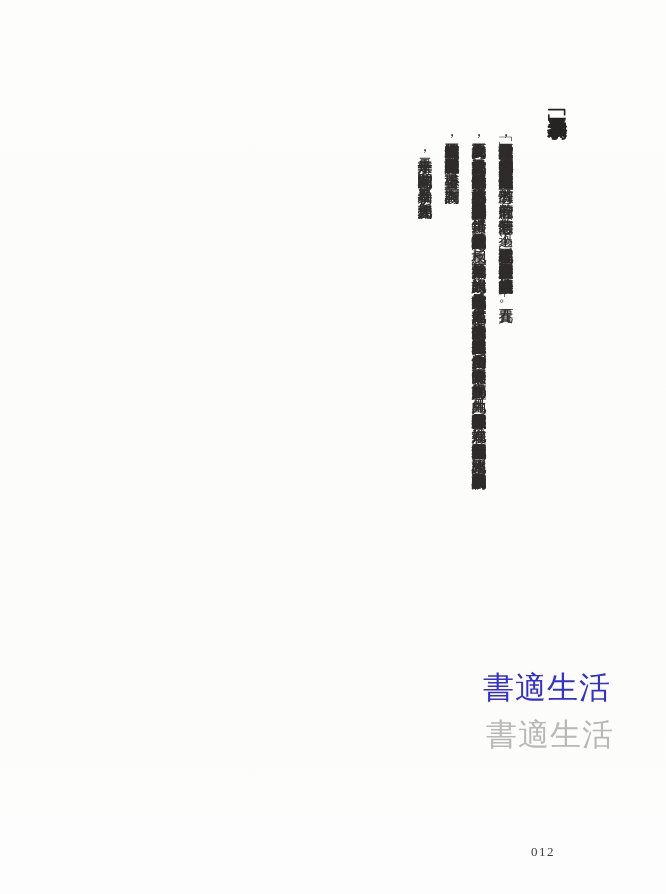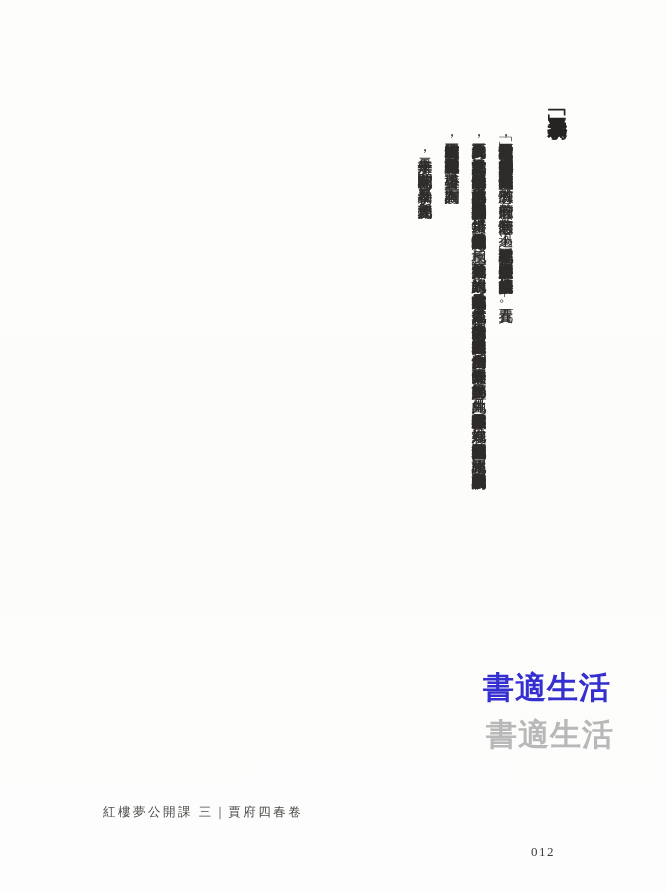--- a/index.html
+++ b/index.html
@@ -45,21 +45,21 @@
   }
   .poem {
     margin: 0;
     margin-block-start: 37px;
     text-indent: 3em !important;
   }
   
   .watermark {
     position: absolute;
     font-family: "Liberation Serif", "DejaVu Serif", serif;
-    font-weight: bold;
+    font-weight: normal;
     font-size: 31px;
     letter-spacing: 1px;
     white-space: nowrap;
     pointer-events: none;
   }
   .watermark.blue {
     left: 483px; top: 667px;
     color: #2620cd;
     opacity: 0.93;
   }
@@ -95,16 +95,15 @@
     <h1 class="doc-title">「三春爭及初春景」</h1>
     <p>在討論賈家「三春」的身世背景及性格成因之前，首先必須把探索的目光轉向她們的大姊賈元春身上。曹雪芹筆下的「三春」因各自迥異的性格而活出了截然不同的人生，有的可憐可悲，有的壯麗宏偉，有的悲慘無奈。不過，「三春」在《紅樓夢》裡的現實地位，事實上還不如那位一開始便不在主要敘事舞臺上，出場的故事篇幅也短少得多的大姐姐——賈元春。</p>
     <p>元春身為賈政與王夫人的長女，於小說伊始已被選入宮成為女史，除了因封妃而得以歸寧省親的那段情節之外，她都只出現在小說的隻言片語中，不少讀者甚至還據此判斷「元春」不過是《紅樓夢》中不足掛齒的小人物，那可大錯特錯了。元春的重要性絕不能根據其出場次數的多寡來判定，相反地，她可是賈家幕後的「大母神」。因為封妃的緣故，元春把皇權轉化為庇佑家族的宏大力量，尤其是原本戒備森嚴、不容皇族之外者染指的大觀園，竟得以被改造為寶玉與眾金釵一起生活的淨土，為少女們創造了一個自由自在、無憂無慮的青春樂園，全都必須歸功於元春。由此可見，元春顯然是《紅樓夢》青春敘事背後一個舉足輕重的存在，如果沒有她，我們也無法看到寶玉與眾金釵豐富多彩的故事。因此嚴格來說，我非常贊同第五回元春判詞中所說的「三春爭及初春景」。</p>
     <p>第五回寶玉神遊太虛幻境的時候，他在薄命司裡看到元春的圖讖是「畫著一張弓，弓上掛著香櫞」，下面有一段判詞云：</p>
     <p class="poem">二十年來辨是非，榴花開處照宮闈，三春爭及初春景，虎兕相逢大夢歸。</p>
   </div>
 
   <div class="watermark blue">書適生活</div>
   <div class="watermark gray">書適生活</div>
 
-  <div class="footer-left">紅樓夢公開課 三｜賈府四春卷</div>
   <div class="footer-page">012</div>
 
 </div>
 
 </body></html>

